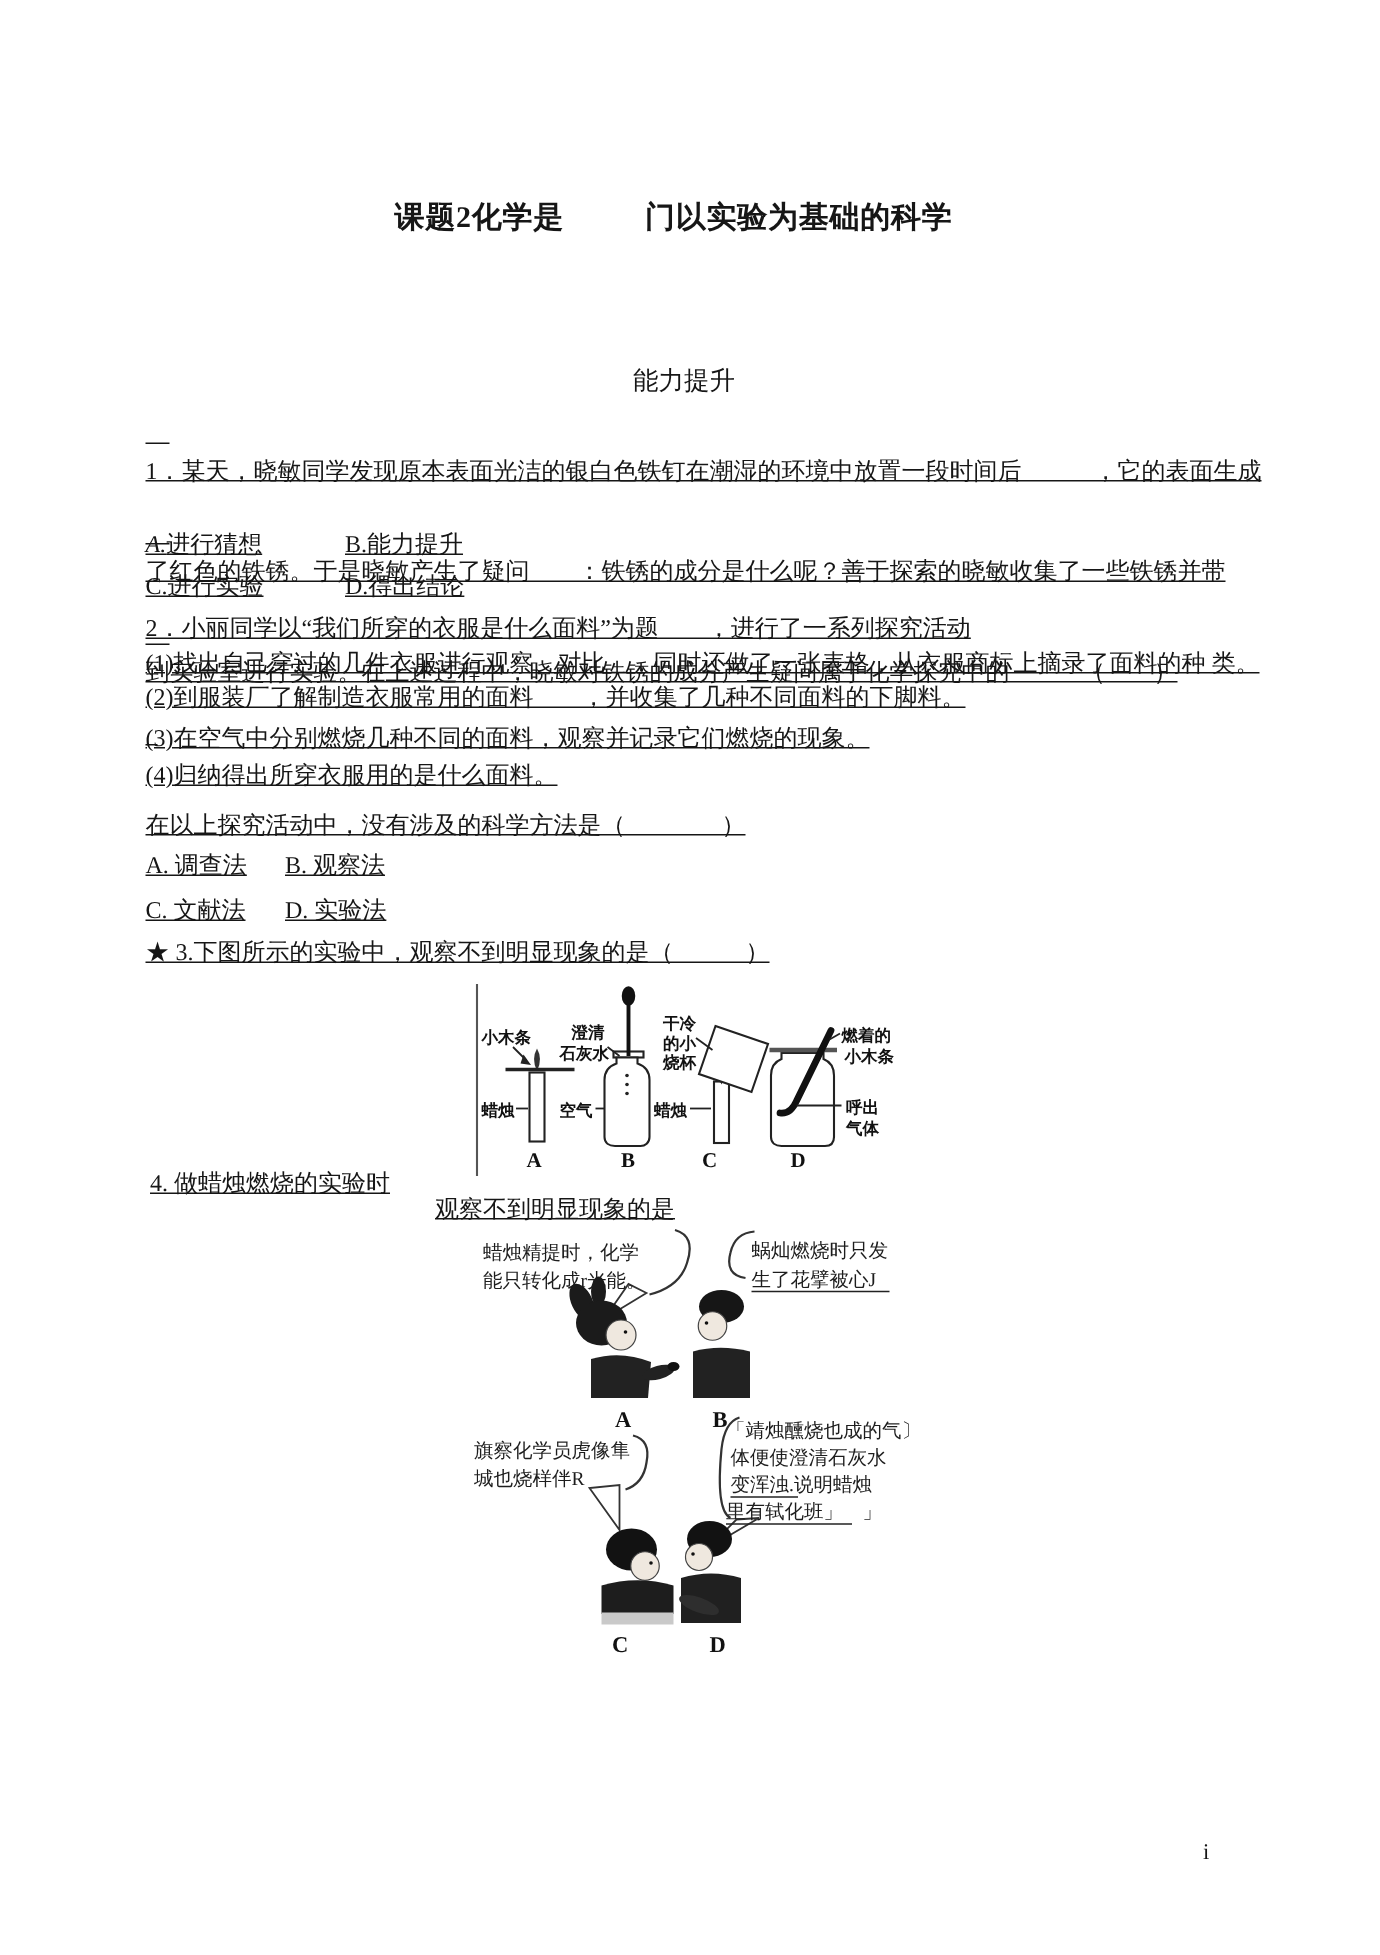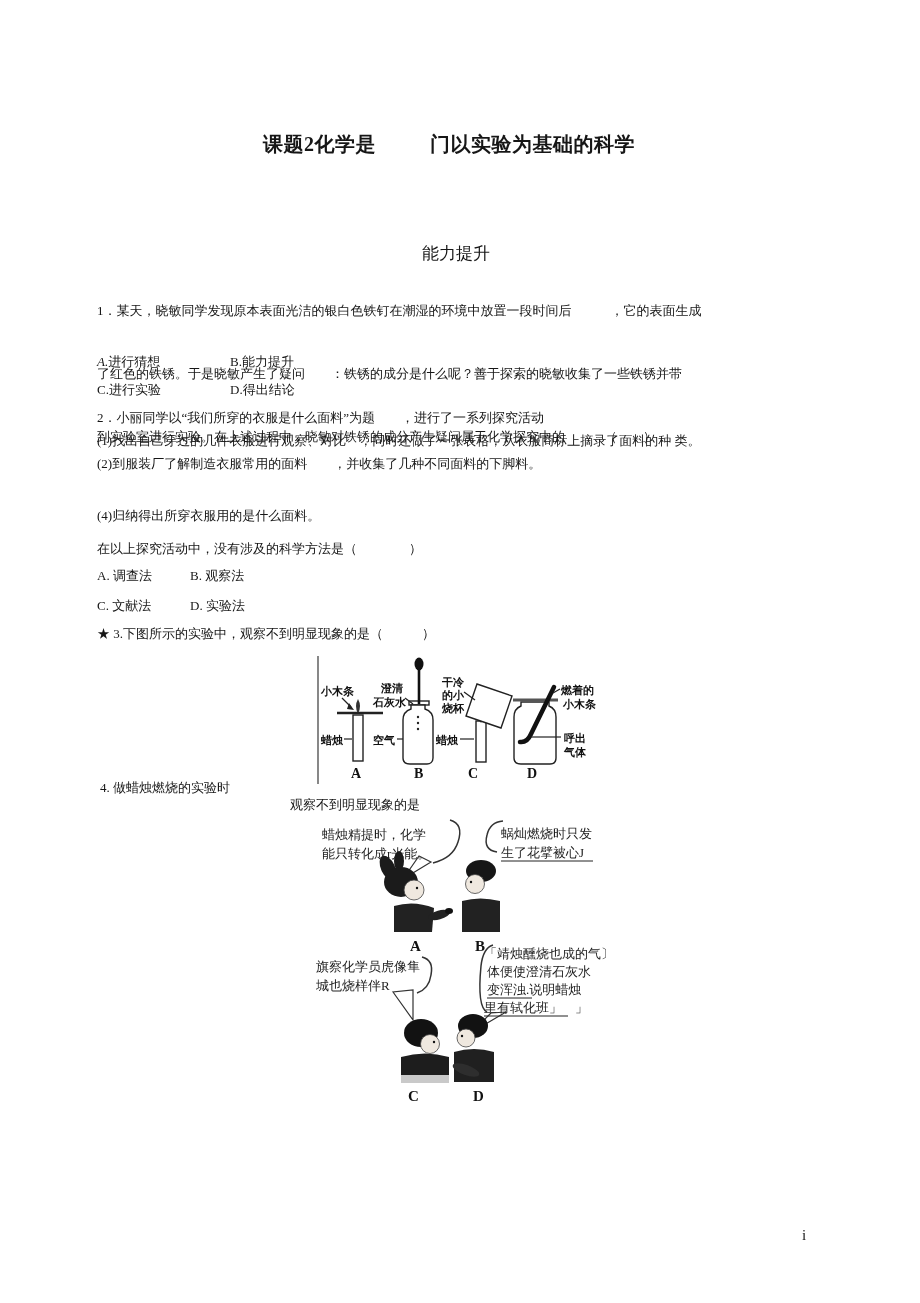--- a/index.html
+++ b/index.html
@@ -3,21 +3,21 @@
 <meta charset="utf-8">
 <style>
   html,body{margin:0;padding:0;background:#ffffff;}
   .page{position:relative;width:920px;height:1303px;background:#ffffff;
         font-family:"Liberation Serif", serif;color:#161616;overflow:hidden;}
   .abs{position:absolute;}
   .title{font-size:20px;font-weight:bold;letter-spacing:.5px;white-space:pre;}
   .sec{font-size:17px;white-space:pre;}
   .sq{display:inline-block;width:13px;height:13px;vertical-align:-2px;margin-right:2px;}
   .accent{color:#2e8fae;}
-  .body16{font-size:13px;white-space:pre;}
+  .body16{font-size:16px;white-space:pre;text-decoration:underline;}
   .q1line{display:block;height:31px;line-height:31px;white-space:pre;}
   .ital-first::first-letter{font-style:italic;}
   .pgnum{font-size:15px;}
   
   .dlbl{font:bold 11px "Liberation Serif", serif;fill:#111;}
   .dltr{font:bold 14px "Liberation Serif", serif;fill:#111;}
   .bub{font:13px "Liberation Serif", serif;fill:#1d1d1d;}
   .cltr{font:bold 15px "Liberation Serif", serif;fill:#111;}
   .thin{stroke:#222;stroke-width:1.2;fill:none;}
   .outline{fill:#ffffff;stroke:#222;stroke-width:1.4;}
@@ -38,20 +38,21 @@
     <span class="q1line">到实验室进行实验。在上述过程中，晓敏对铁锈的成分产生疑问属于化学探究中的　　　（　　）</span>
   </div>
   <div class="abs body16 ital-first" style="left:97px;top:353px;">A.进行猜想</div>
   <div class="abs body16" style="left:230px;top:353px;">B.能力提升</div>
   <div class="abs body16" style="left:97px;top:381px;">C.进行实验</div>
   <div class="abs body16" style="left:230px;top:381px;">D.得出结论</div>
 
   <div class="abs body16" style="left:97px;top:409px;">2．小丽同学以“我们所穿的衣服是什么面料”为题　　，进行了一系列探究活动</div>
   <div class="abs body16" style="left:97px;top:432px;">(1)找出自己穿过的几件衣服进行观察、对比　，同时还做了一张表格，从衣服商标上摘录了面料的种 类。</div>
   <div class="abs body16" style="left:97px;top:455px;">(2)到服装厂了解制造衣服常用的面料　　，并收集了几种不同面料的下脚料。</div>
+  <div class="abs body16" style="left:97px;top:482px;">(3)在空气中分别燃烧几种不同的面料，观察并记录它们燃烧的现象。</div>
   <div class="abs body16" style="left:97px;top:507px;text-align:right;">(4)归纳得出所穿衣服用的是什么面料。</div>
   <div class="abs body16" style="left:97px;top:540px;">在以上探究活动中，没有涉及的科学方法是（　　　　）</div>
   <div class="abs body16" style="left:97px;top:567px;">A. 调查法</div>
   <div class="abs body16" style="left:190px;top:567px;">B. 观察法</div>
   <div class="abs body16" style="left:97px;top:597px;">C. 文献法</div>
   <div class="abs body16" style="left:190px;top:597px;">D. 实验法</div>
 
   <div class="abs body16" style="left:97px;top:625px;">★ 3.下图所示的实验中，观察不到明显现象的是（　　　）</div>
 
   <svg class="abs" style="left:315px;top:654px;" width="300" height="132" viewBox="0 0 300 132">

